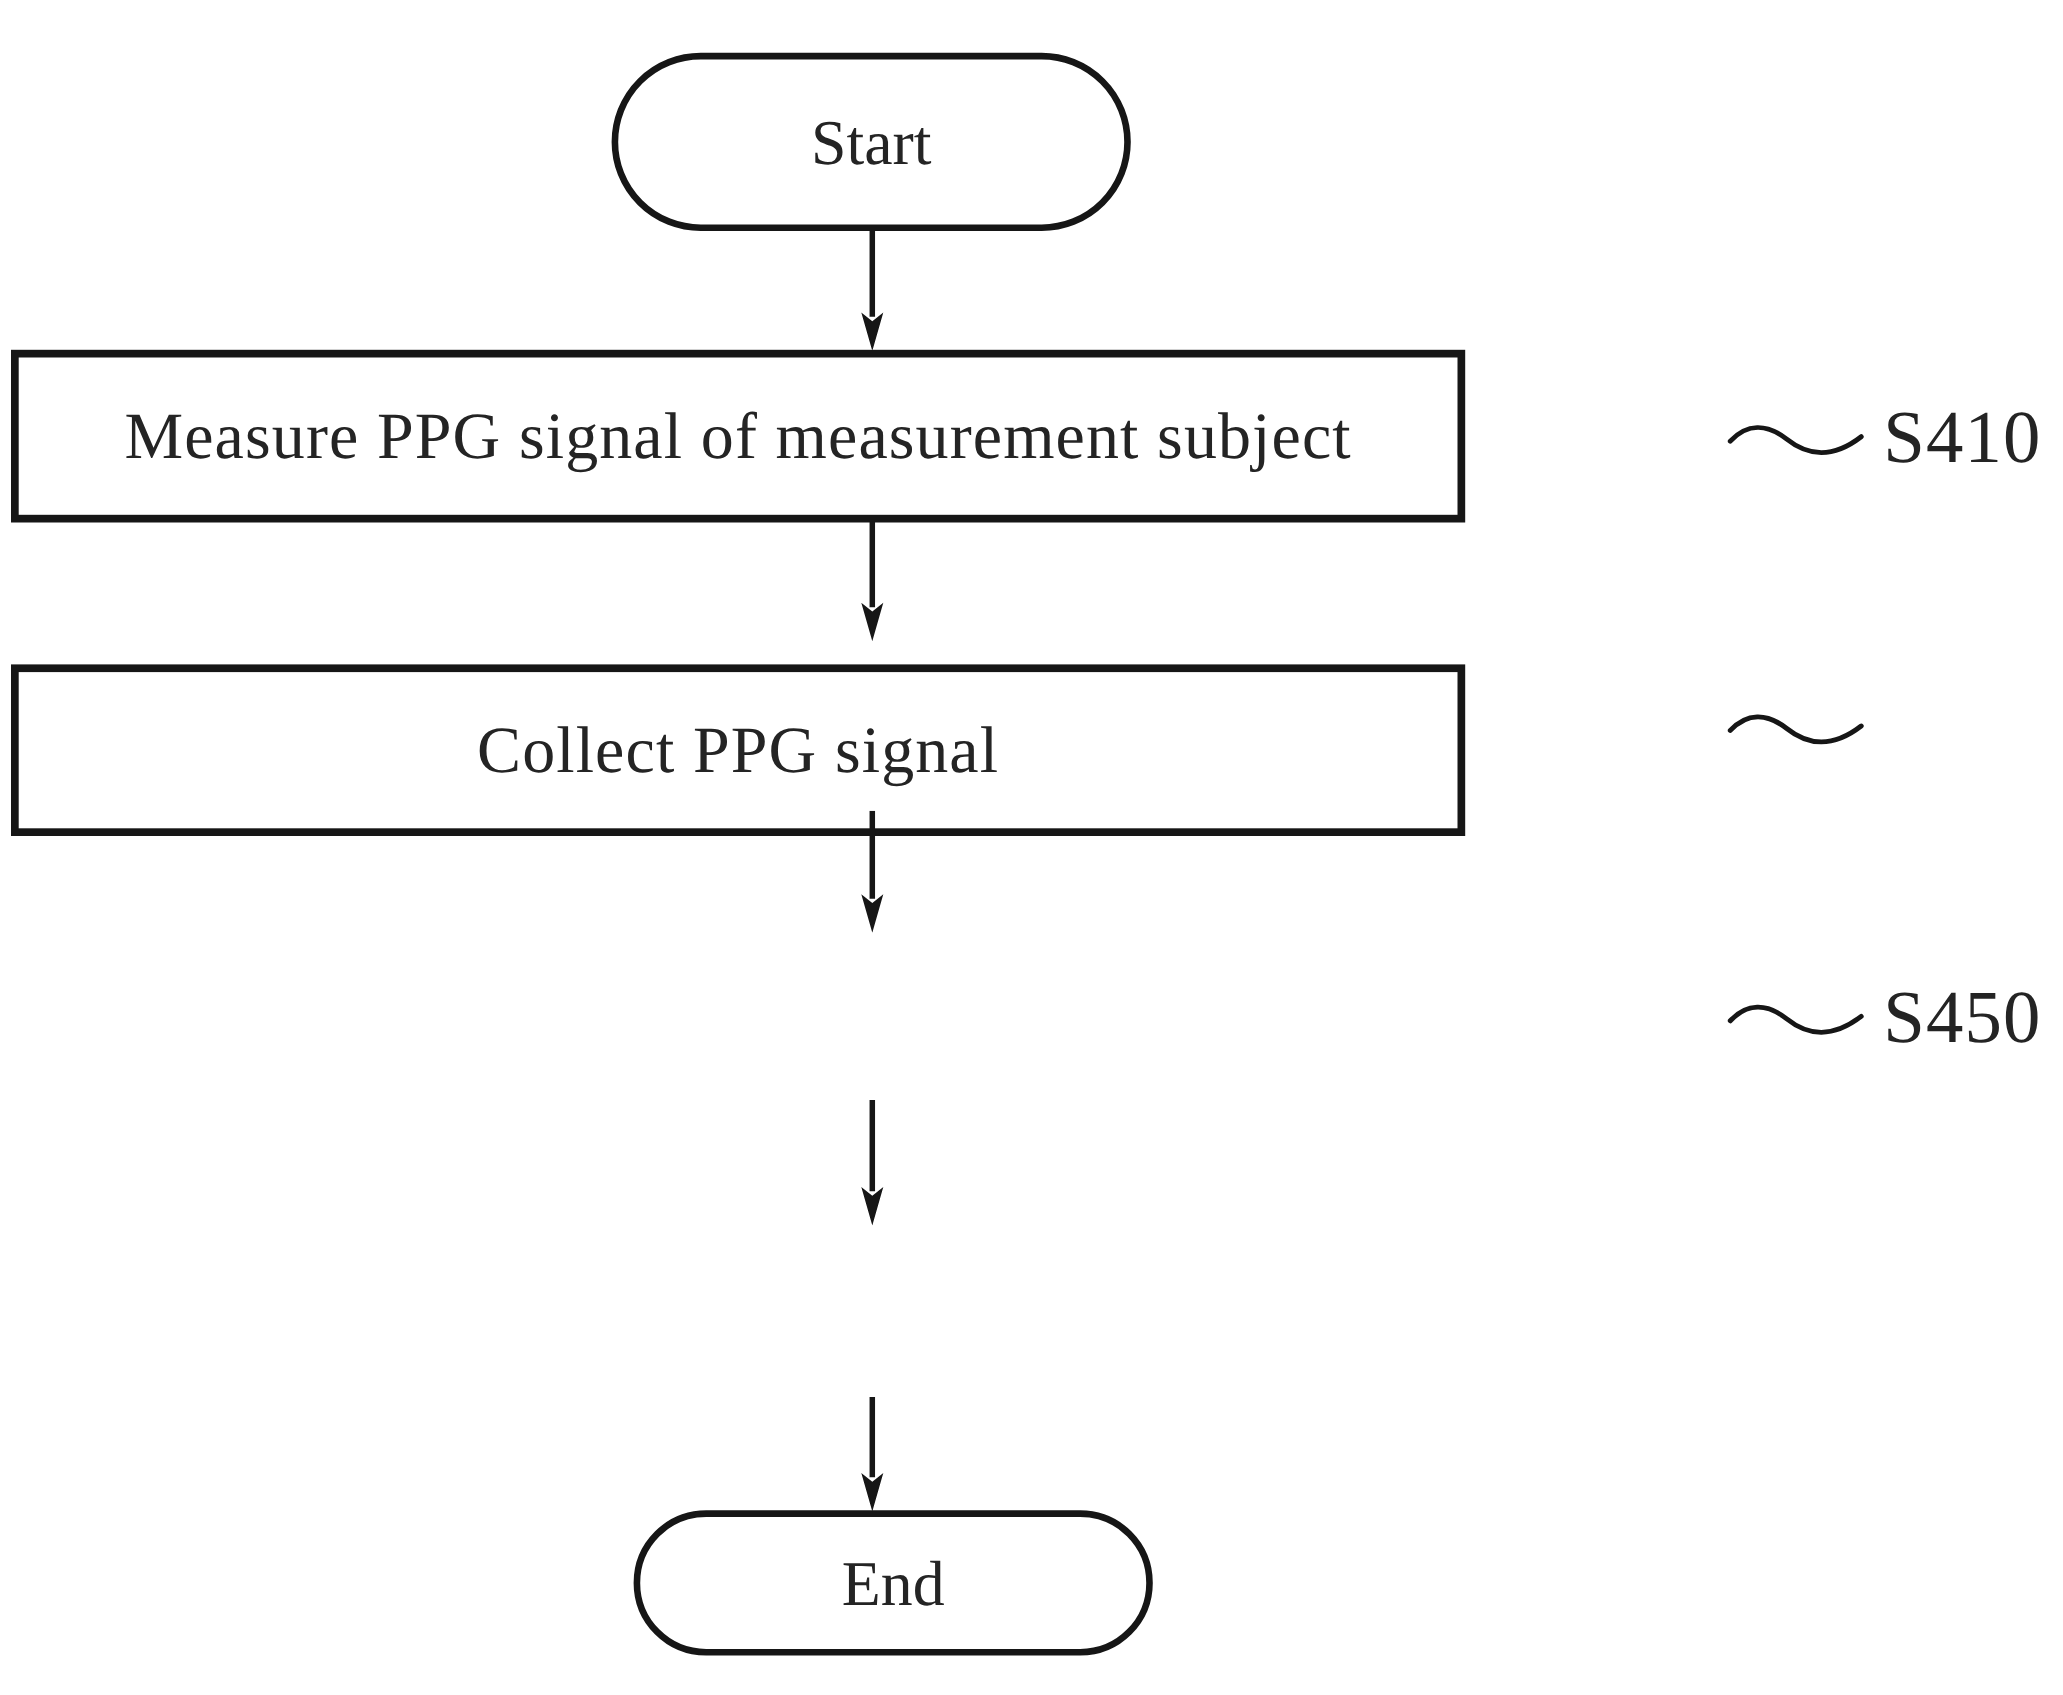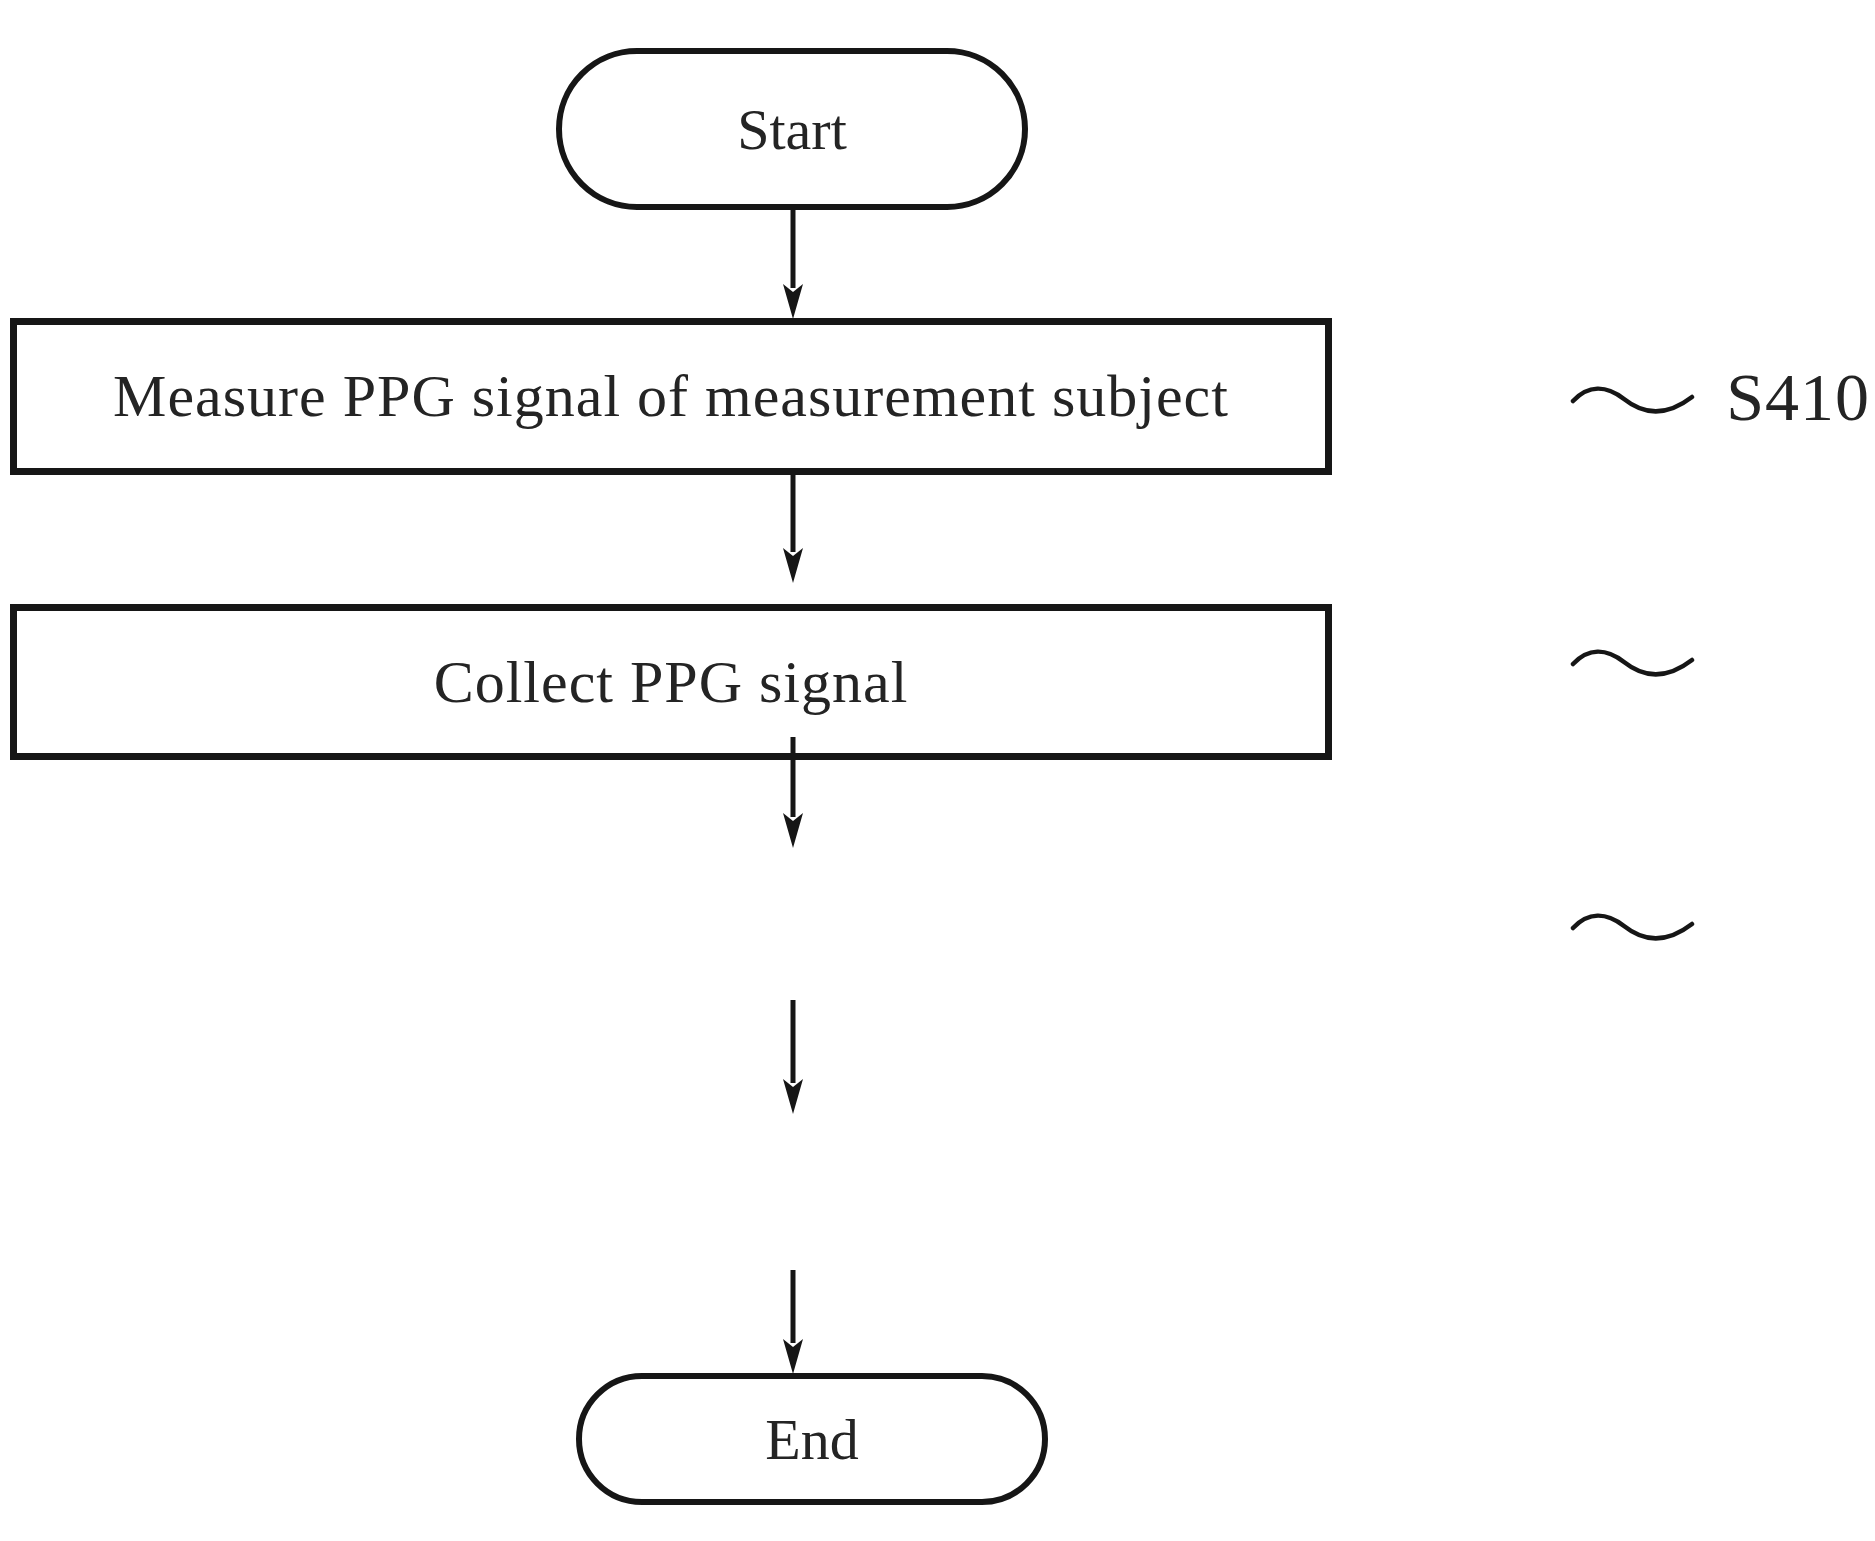--- a/index.html
+++ b/index.html
@@ -60,21 +60,20 @@
   .connector.c4 { top: 1000px; height: 114px; }
   .connector.c5 { top: 1270px; height: 104px; }
   .step-ref {
     position: absolute;
     left: 1570px;
     width: 300px;
     height: 90px;
     display: flex;
     align-items: center;
     gap: 14px;
-    justify-content: space-between;
   }
   .step-ref.r1 { top: 352px; }
   .step-ref.r2 { top: 615px; }
   .step-ref.r3 { top: 879px; }
   .step-ref.r4 { top: 1147px; }
   .step-ref .tilde { flex: 0 0 auto; margin-top: 8px; }
   .step-ref .step-text {
     font-size: 68px;
     color: #242424;
     letter-spacing: 1px;
@@ -121,20 +120,21 @@
 
   <svg class="connector c3" viewBox="0 0 26 111">
     <line x1="13" y1="0" x2="13" y2="80" stroke="#161616" stroke-width="5"></line>
     <polygon points="13,111 3,76 13,84 23,76" fill="#161616"></polygon>
   </svg>
 
   <div class="step-ref r3">
     <svg class="tilde" width="128" height="40" viewBox="0 0 128 40">
       <path d="M3,20 C18,4 36,4 54,18 C74,34 96,36 122,16" fill="none" stroke="#161616" stroke-width="4.5" stroke-linecap="round"></path>
     </svg>
+    <span class="step-text">S450</span>
   </div>
 
   <svg class="connector c4" viewBox="0 0 26 114">
     <line x1="13" y1="0" x2="13" y2="83" stroke="#161616" stroke-width="5"></line>
     <polygon points="13,114 3,79 13,87 23,79" fill="#161616"></polygon>
   </svg>
 
 
   <svg class="connector c5" viewBox="0 0 26 104">
     <line x1="13" y1="0" x2="13" y2="73" stroke="#161616" stroke-width="5"></line>

